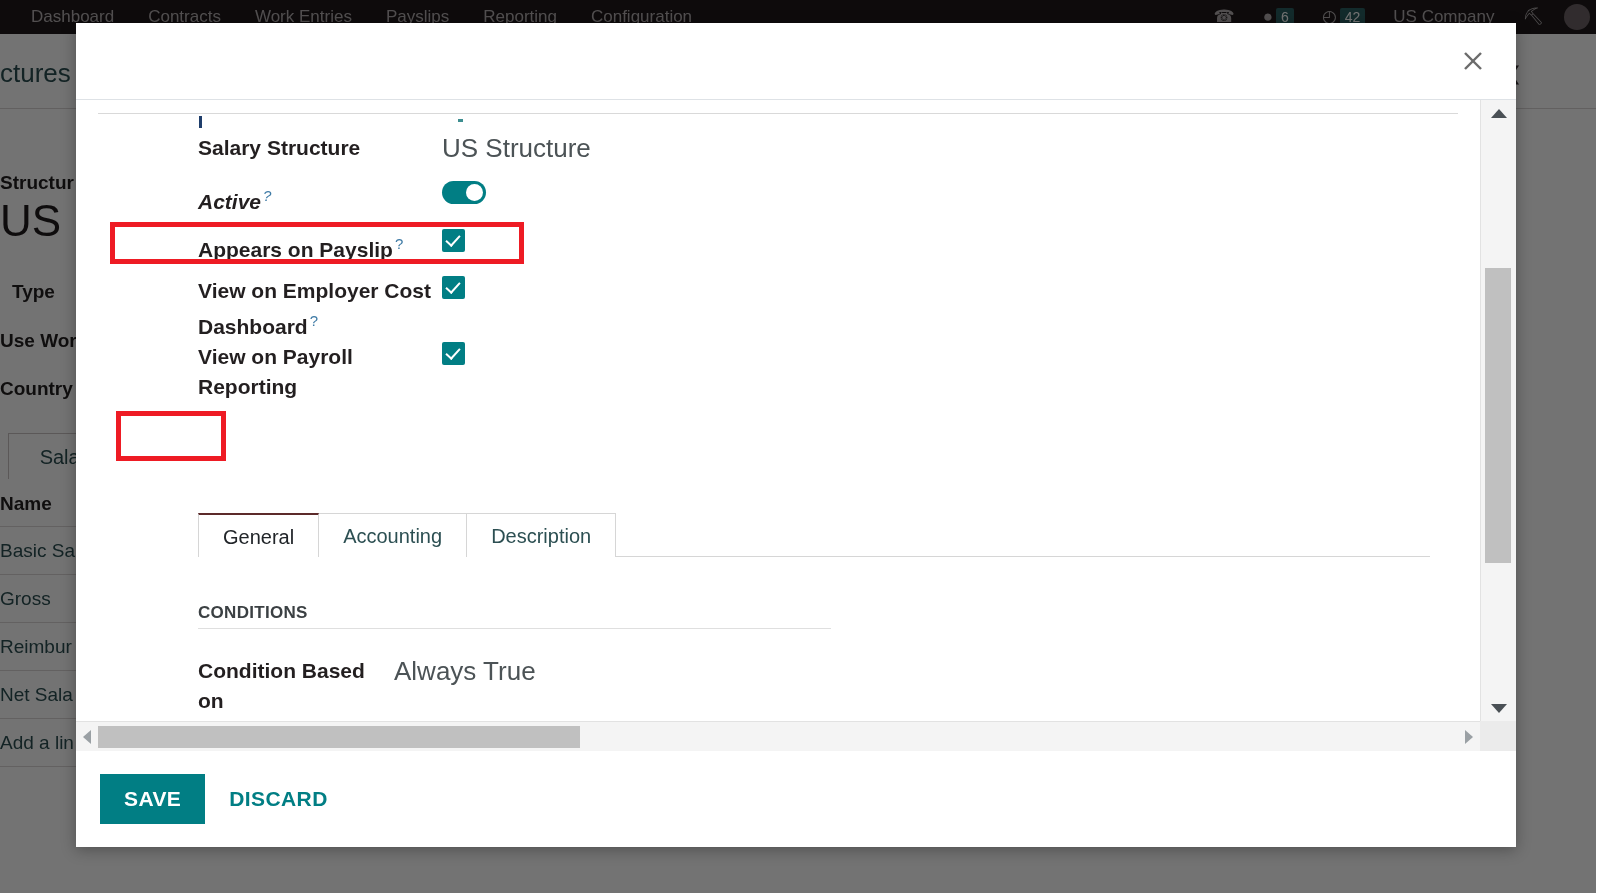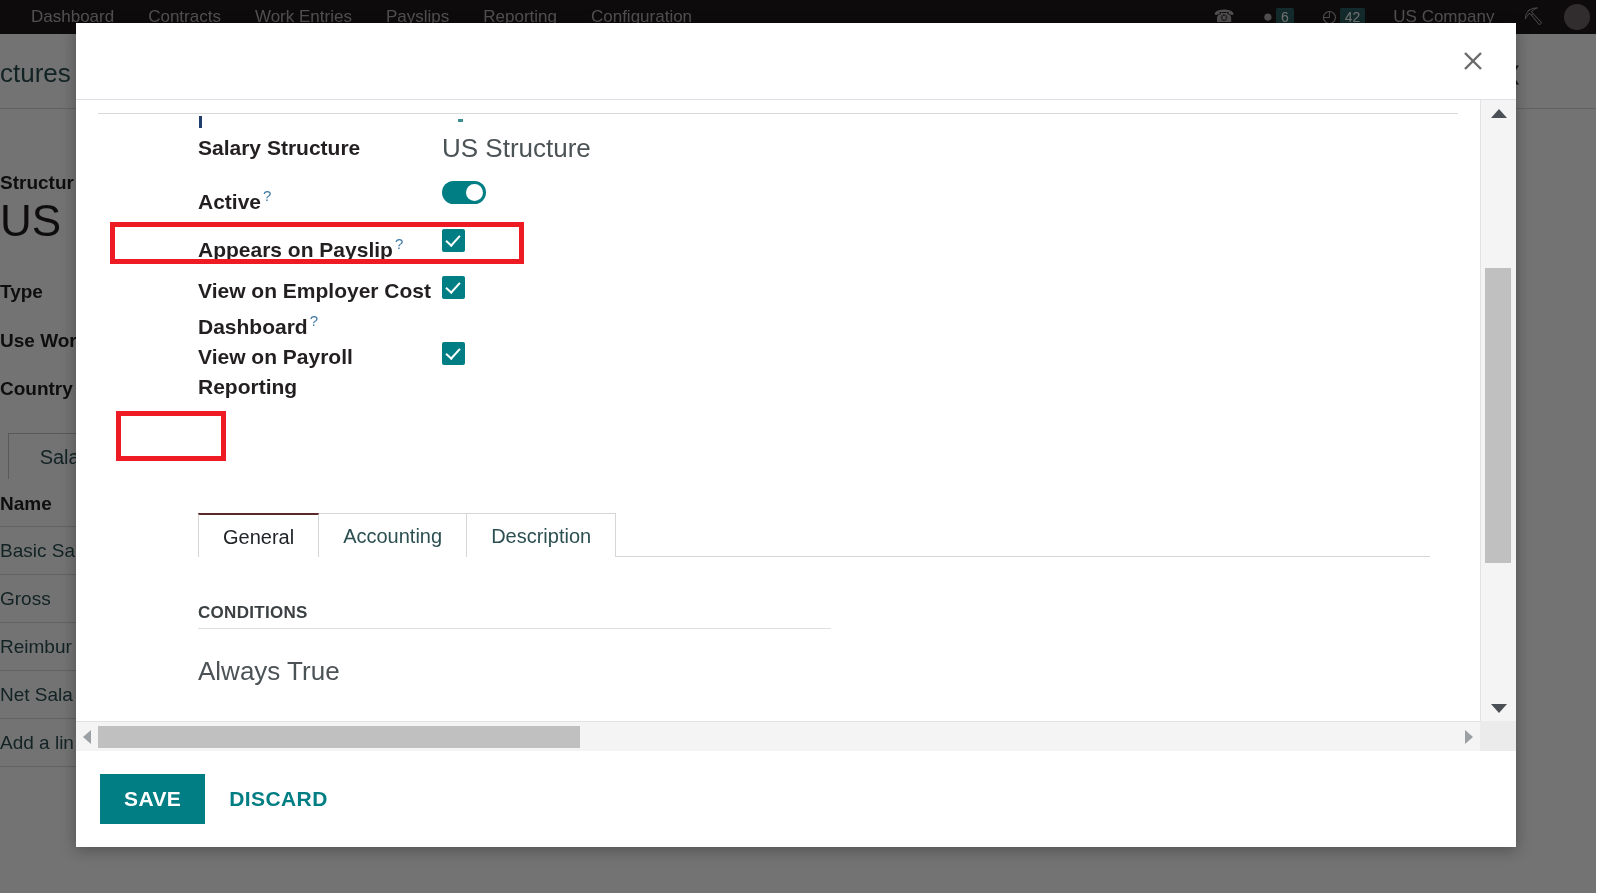--- a/index.html
+++ b/index.html
@@ -225,21 +225,21 @@
 
     <div class="bg-pager">
       <span>1</span>
       <span>❮</span>
     </div>
 
     <div class="bg-sheet-line" style="top:108px;"></div>
 
     <div class="bg-label" style="left:0px; top:172px;">Structur</div>
     <div class="bg-bigval" style="left:0px; top:196px;">US</div>
-    <div class="bg-label" style="left:0px; top:281px;">Type</div>
+    <div class="bg-label" style="left:12px; top:281px;">Type</div>
     <div class="bg-label" style="left:0px; top:330px;">Use Wor</div>
     <div class="bg-label" style="left:0px; top:378px;">Country</div>
 
     <div class="bg-tab">Salary</div>
 
     <div class="bg-row hdr" style="top:480px;">Name</div>
     <div class="bg-row" style="top:526px;">Basic Sa</div>
     <div class="bg-row" style="top:574px;">Gross</div>
     <div class="bg-row" style="top:622px;">Reimbur</div>
     <div class="bg-row" style="top:670px;">Net Sala</div>
@@ -267,21 +267,21 @@
           <div class="cut-line"></div>
           <div class="cut-frag1"></div>
           <div class="cut-frag2"></div>
 
           <div class="f-row" style="left:122px; top:33px;">
             <div class="f-label" style="width:244px;">Salary Structure</div>
             <div class="f-val">US Structure</div>
           </div>
 
           <div class="f-row" style="left:122px; top:81px;">
-            <div class="f-label" style="width:244px;"><span>Active</span><span class="q">?</span></div>
+            <div class="f-label" style="width:244px;font-style:italic;"><span>Active</span><span class="q">?</span></div>
             <div class="toggle">
                 <span class="knob"></span>
               </div>
           </div>
 
           <div class="f-row" style="left:122px; top:129px;">
             <div class="f-label" style="width:244px;"><span>Appears on Payslip</span><span class="q">?</span></div>
             <div class="cbox"></div>
           </div>
 
@@ -298,20 +298,21 @@
           <div class="tabs">
             <div class="tab active">General</div>
             <div class="tab">Accounting</div>
             <div class="tab">Description</div>
           </div>
 
           <div class="section-title" style="left:122px; top:503px;">CONDITIONS</div>
           <div class="section-rule" style="left:122px; top:528px; width:633px;"></div>
 
           <div class="f-row" style="left:122px; top:556px;">
+            <div class="f-label" style="width:196px;">Condition Based on</div>
             <div class="f-val">Always True</div>
           </div>
 
         </div>
       </div>
 
       <div class="vscroll">
         <div class="arrow-up">
             <div class="tri-up"></div>
           </div>

